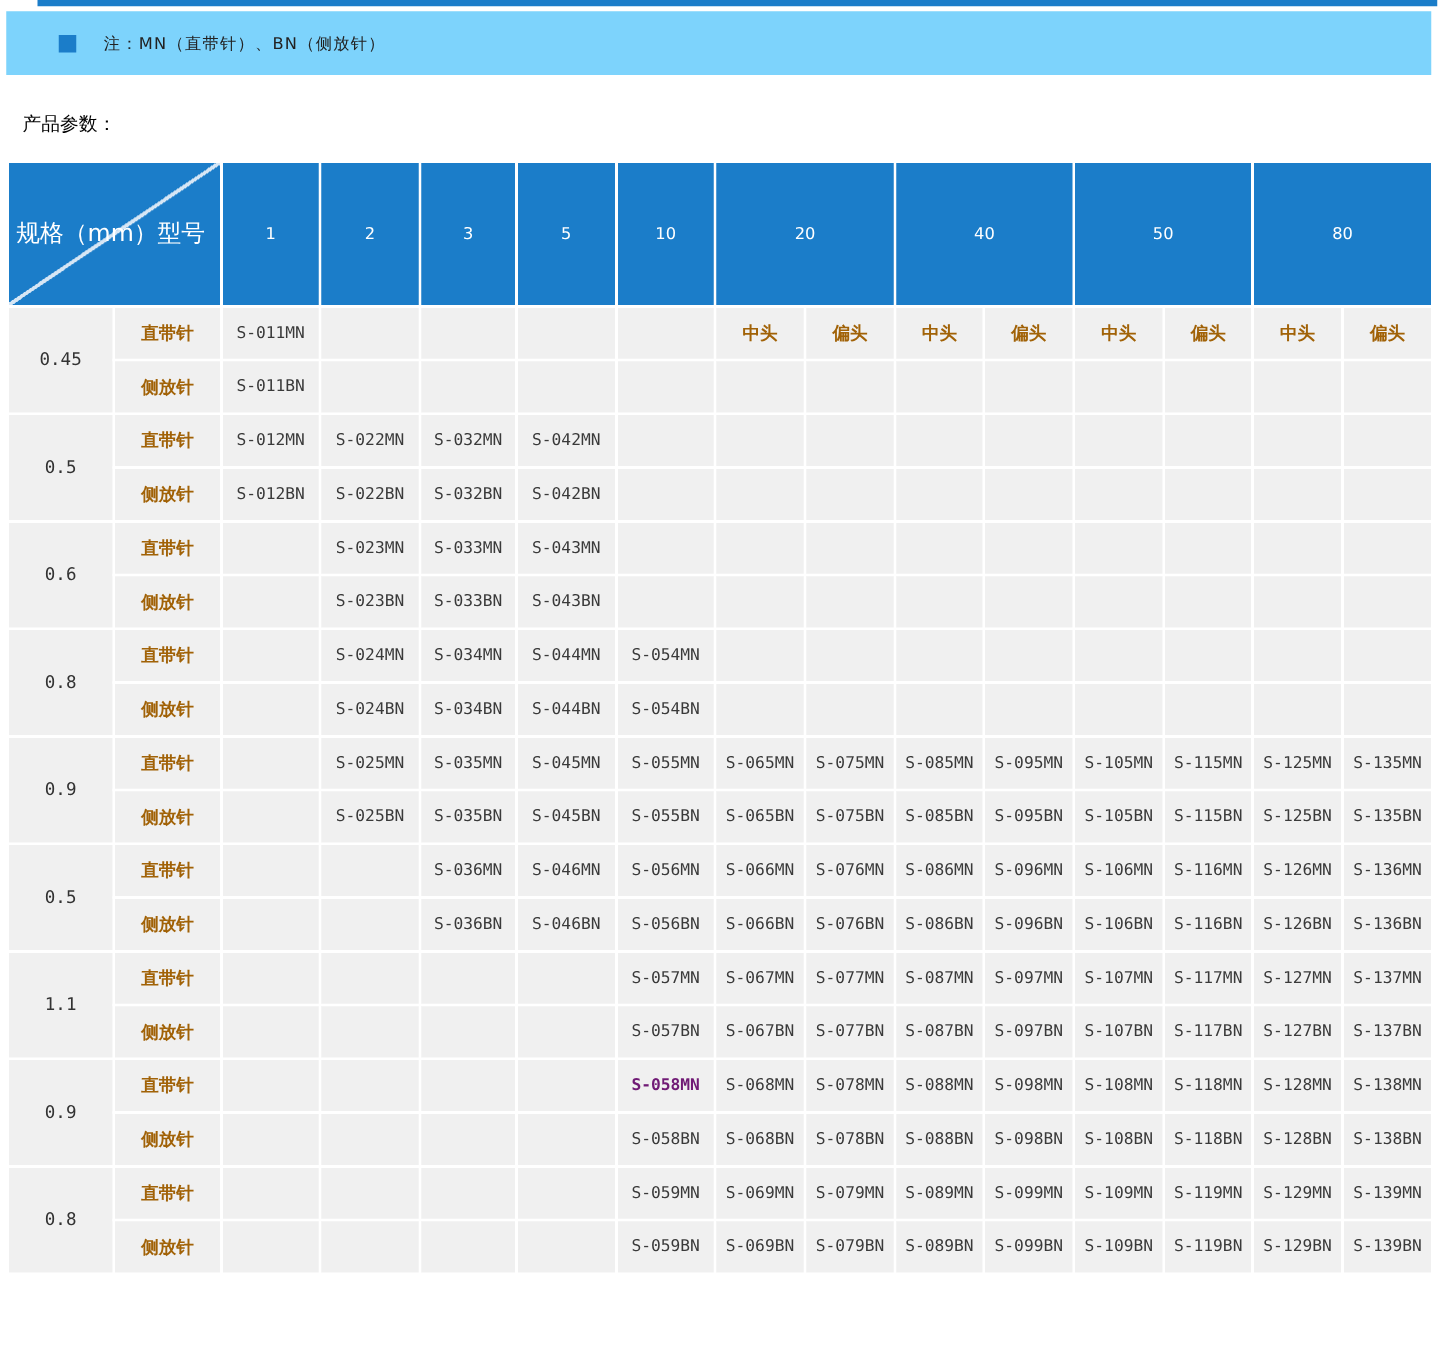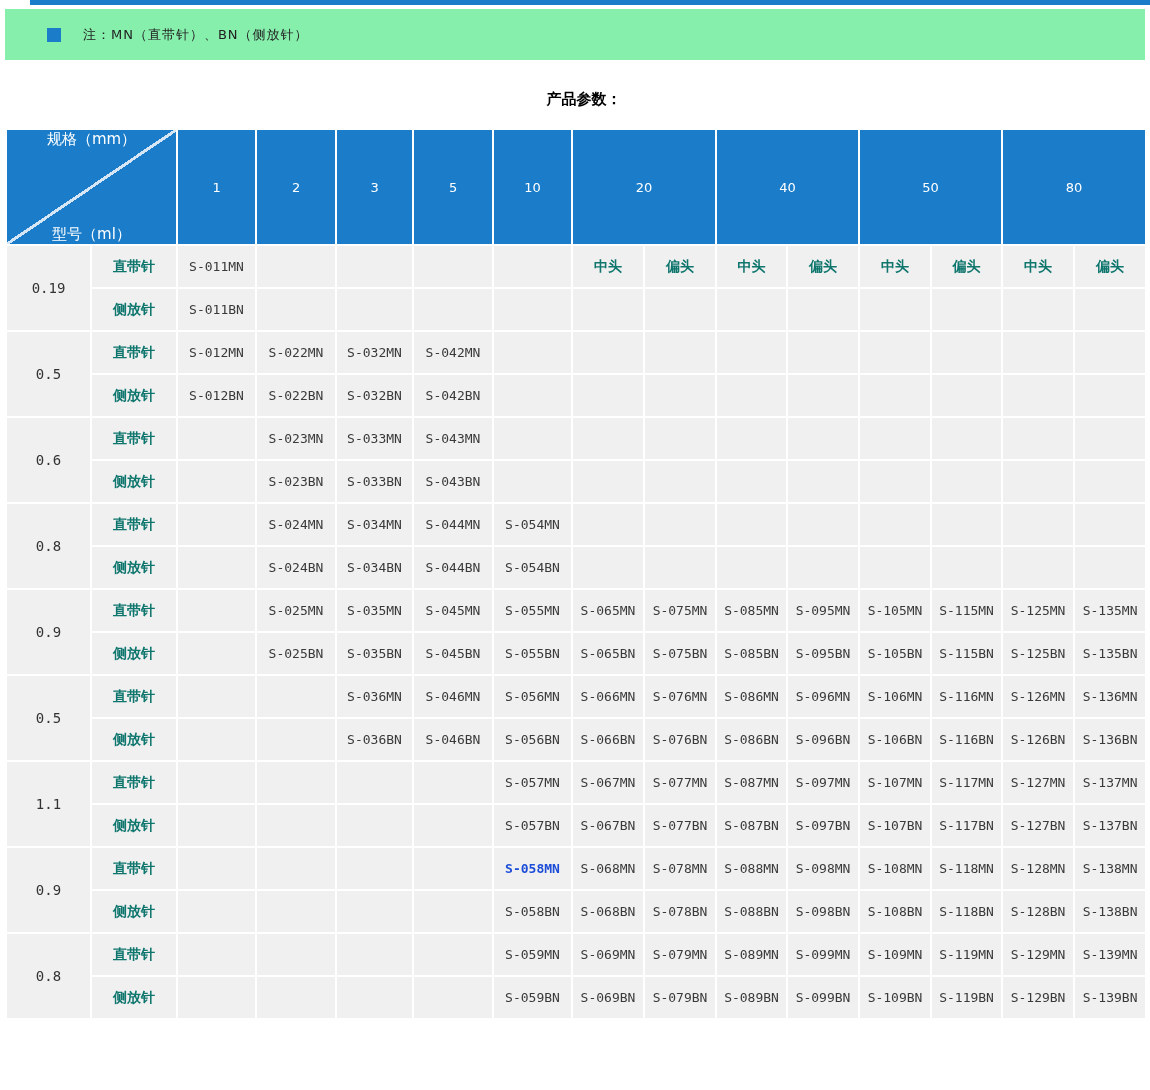--- a/index.html
+++ b/index.html
@@ -13,43 +13,42 @@
   }
   .topbar {
     margin-left: 30px;
     height: 5px;
     background: #1b7dc9;
   }
   .note-band {
     margin: 4px 0 0 5px;
     width: 1140px;
     height: 51px;
-    background: #86efac;
+    background: #7dd3fc;
     display: flex;
     align-items: center;
   }
   .note-bullet {
     width: 14px;
     height: 14px;
     background: #1b7dc9;
     margin-left: 42px;
     flex: 0 0 auto;
   }
   .note-text {
     margin-left: 22px;
     font-size: 13px;
     color: #222222;
     letter-spacing: 1px;
   }
   .section-title {
     margin: 30px 0 0 18px;
     font-size: 15px;
-    font-weight: bold;
+    font-weight: normal;
     color: #000000;
-    text-align: center;
   }
   table.spec-table {
     border-collapse: collapse;
     table-layout: fixed;
     width: 1140px;
     margin: 19px 0 0 5px;
   }
   table.spec-table th,
   table.spec-table td {
     border: 2px solid #ffffff;
@@ -74,44 +73,43 @@
       rgba(235,242,250,0.9) calc(50% - 1.5px),
       rgba(235,242,250,0.9) calc(50% + 1.5px),
       rgba(255,255,255,0) calc(50% + 1.5px));
   }
   .corner-inner {
     display: flex;
     justify-content: space-between;
     align-items: center;
     padding: 0 6px;
     height: 100%;
-    font-size: 15px;
-    flex-direction: column;
+    font-size: 19px;
   }
   tbody td {
     background: #f0f0f0;
     height: 41px;
   }
   td.spec {
     font-family: "DejaVu Sans Mono", monospace;
     font-size: 14px;
     color: #333333;
   }
   td.type-label, td.subhead {
     font-weight: bold;
     font-size: 14px;
-    color: #0f766e;
+    color: #a16207;
   }
   td.code {
     font-family: "DejaVu Sans Mono", monospace;
     font-size: 13px;
     color: #3a3a3a;
   }
   td.code.hl {
-    color: #1d4ed8;
+    color: #701a75;
     font-weight: bold;
   }
 </style>
 </head>
 <body>
 
 <div class="topbar"></div>
 
 <div class="note-band">
   <span class="note-bullet"></span>
@@ -152,21 +150,21 @@
       <th>5</th>
       <th>10</th>
       <th colspan="2">20</th>
       <th colspan="2">40</th>
       <th colspan="2">50</th>
       <th colspan="2">80</th>
     </tr>
   </thead>
   <tbody>
       <tr>
-        <td class="spec" rowspan="2">0.19</td>
+        <td class="spec" rowspan="2">0.45</td>
         <td class="type-label">直带针</td>
         <td class="code">S-011MN</td>
         <td class="code"></td>
         <td class="code"></td>
         <td class="code"></td>
         <td class="code"></td>
         <td class="subhead">中头</td>
         <td class="subhead">偏头</td>
         <td class="subhead">中头</td>
         <td class="subhead">偏头</td>

